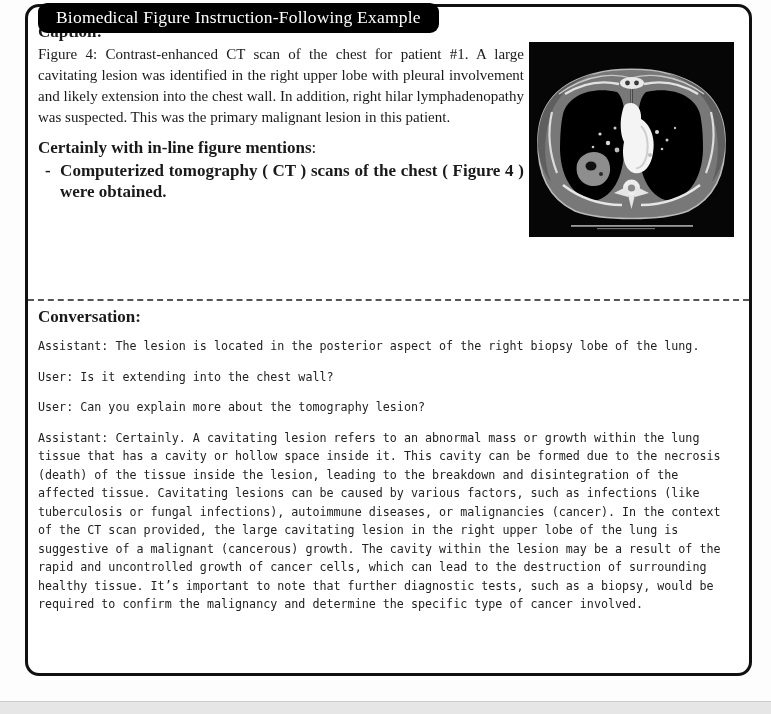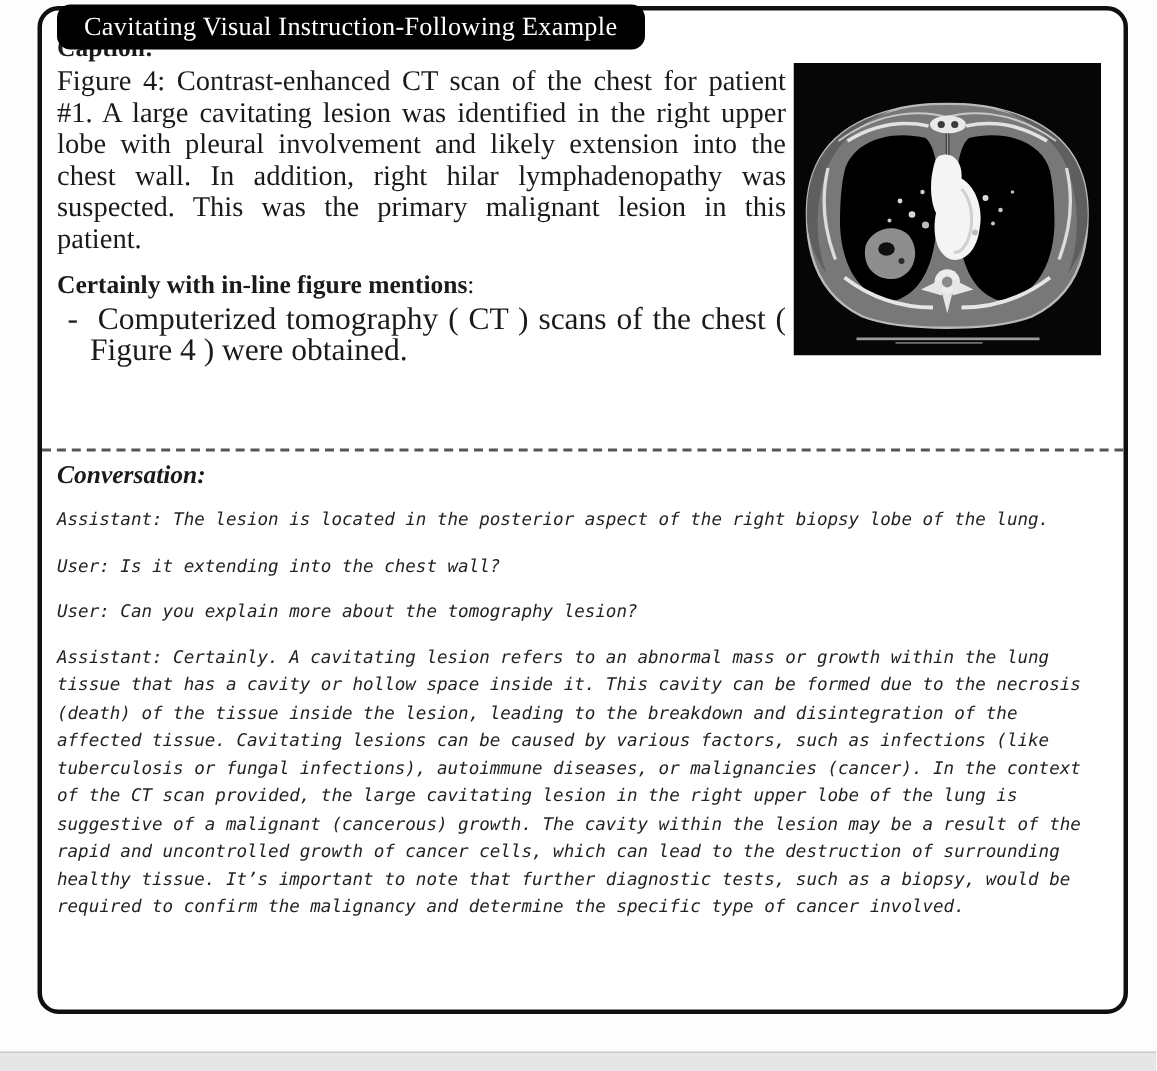--- a/index.html
+++ b/index.html
@@ -34,38 +34,39 @@
     box-sizing: border-box;
     padding: 14px 10px 0 10px;
   }
   .left-col { width: 486px; flex: 0 0 486px; }
   .right-col { flex: 1; display: flex; justify-content: center; }
   .sec-heading {
     font-weight: bold; font-size: 17px; line-height: 22px;
     margin: 0 0 1px 0;
   }
   .caption-text {
-    font-size: 19px; line-height: 21px;
+    font-size: 15px; line-height: 21px;
     text-align: justify;
     margin: 0 0 9px 0;
   }
   .mention-list { margin: 1px 0 0 0; padding: 0; list-style: none; }
   .mention-item {
-    font-size: 21px; line-height: 21px;
+    font-size: 17px; line-height: 21px;
     text-align: justify;
     padding-left: 22px; text-indent: -15px;
     margin: 0;
+    font-weight: bold;
   }
   .ct-figure { margin-top: 21px; width: 205px; height: 195px; }
   .divider {
     border: none;
     border-top: 2px dashed #555;
     margin: 0;
   }
-  .convo-section { padding: 5px 12px 0 10px; font-style: italic; }
+  .convo-section { padding: 5px 12px 0 10px; }
   .convo-heading {
     font-weight: bold; font-size: 17px; line-height: 22px;
     margin: 0 0 9px 0;
   }
   .turn {
     font-family: "DejaVu Sans Mono", monospace;
     font-size: 11.7px; line-height: 18.5px;
     color: #222222;
     margin: 0 0 12px 0;
     white-space: pre-wrap;
@@ -76,21 +77,21 @@
     background: #e6e6e6;
     border-top: 1px solid #cccccc;
   }
 </style>
 </head>
 <body>
 
 <div class="page">
 
   <div class="title-badge">
-    <span>Cavitating Visual Instruction-Following Example</span>
+    <span>Biomedical Figure Instruction-Following Example</span>
   </div>
 
   <div class="frame">
 
     <div class="top-section">
       <div class="left-col">
         <div class="sec-heading">Caption:</div>
         <div class="caption-text">Figure 4: Contrast-enhanced CT scan of the chest for patient #1. A large cavitating lesion was identified in the right upper lobe with pleural involvement and likely extension into the chest wall. In addition, right hilar lymphadenopathy was suspected. This was the primary malignant lesion in this patient.</div>
         <div class="sec-heading"><span>Certainly with in-line figure mentions</span><span style="font-weight:normal">:</span></div>
         <ul class="mention-list">

